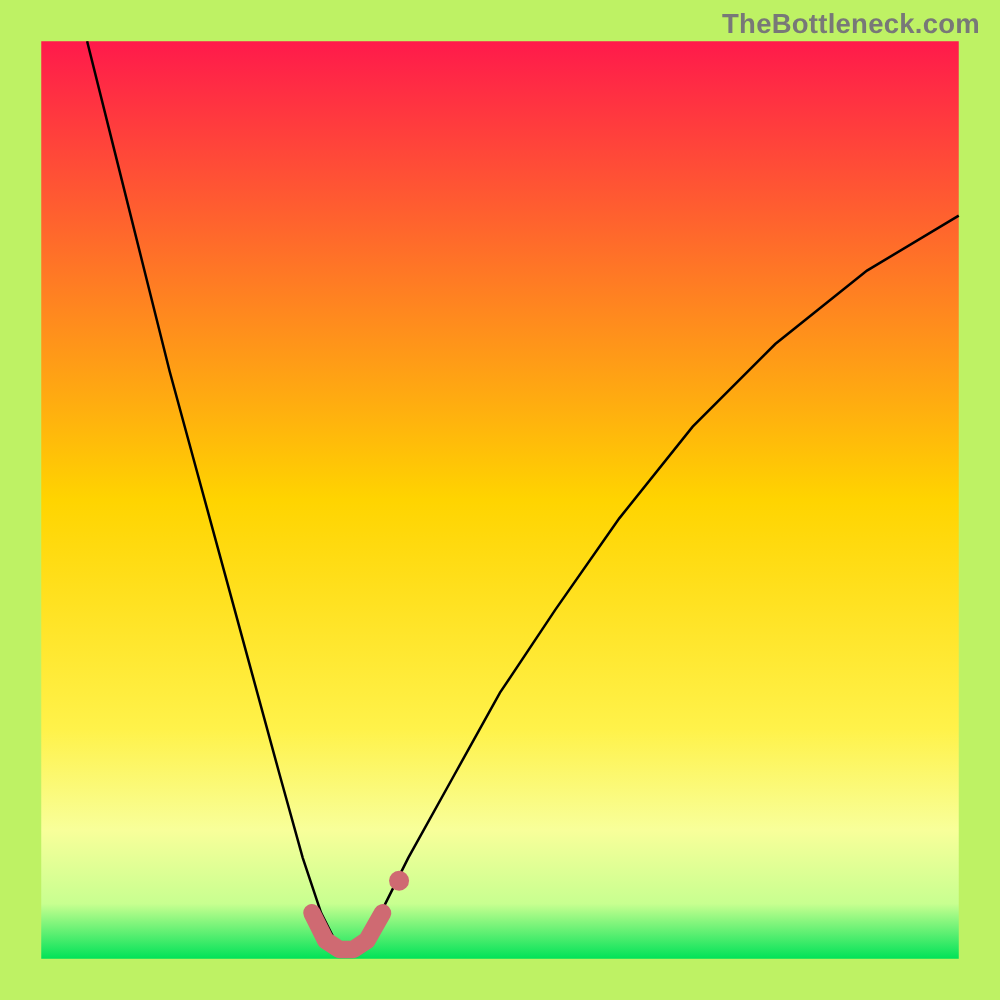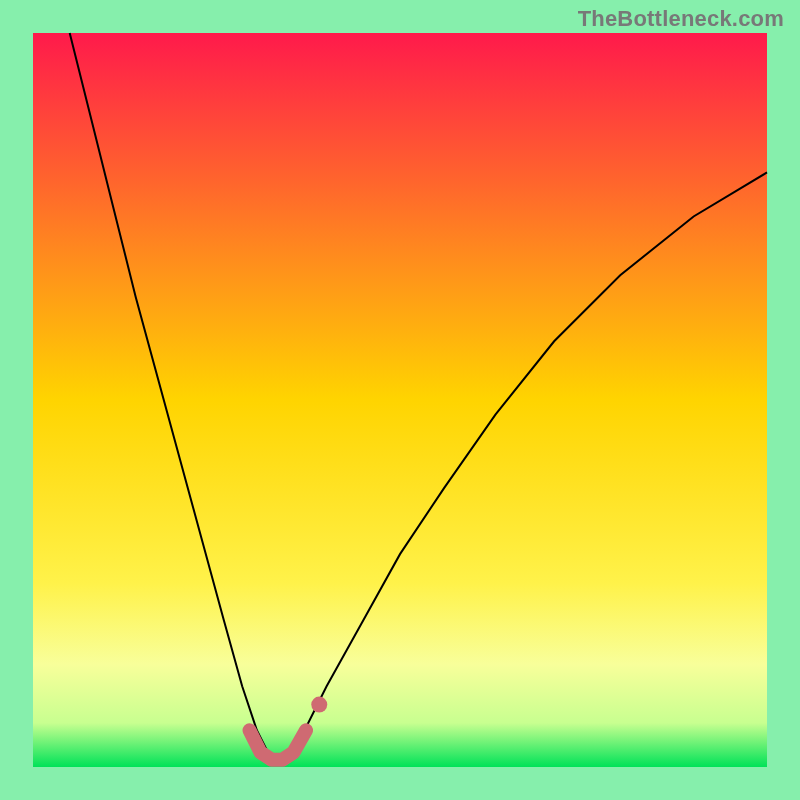--- a/index.html
+++ b/index.html
@@ -9,21 +9,21 @@
     height: 800px;
     background: #000;
     overflow: hidden;
   }
   .frame {
     position: absolute;
     left: 0;
     top: 0;
     width: 800px;
     height: 800px;
-    background: #86efac;
+    background: #bef264;
   }
   .watermark {
     position: absolute;
     top: 6px;
     right: 16px;
     font-family: Arial, Helvetica, sans-serif;
     font-size: 22px;
     font-weight: 600;
     color: #787878;
     letter-spacing: 0.2px;

